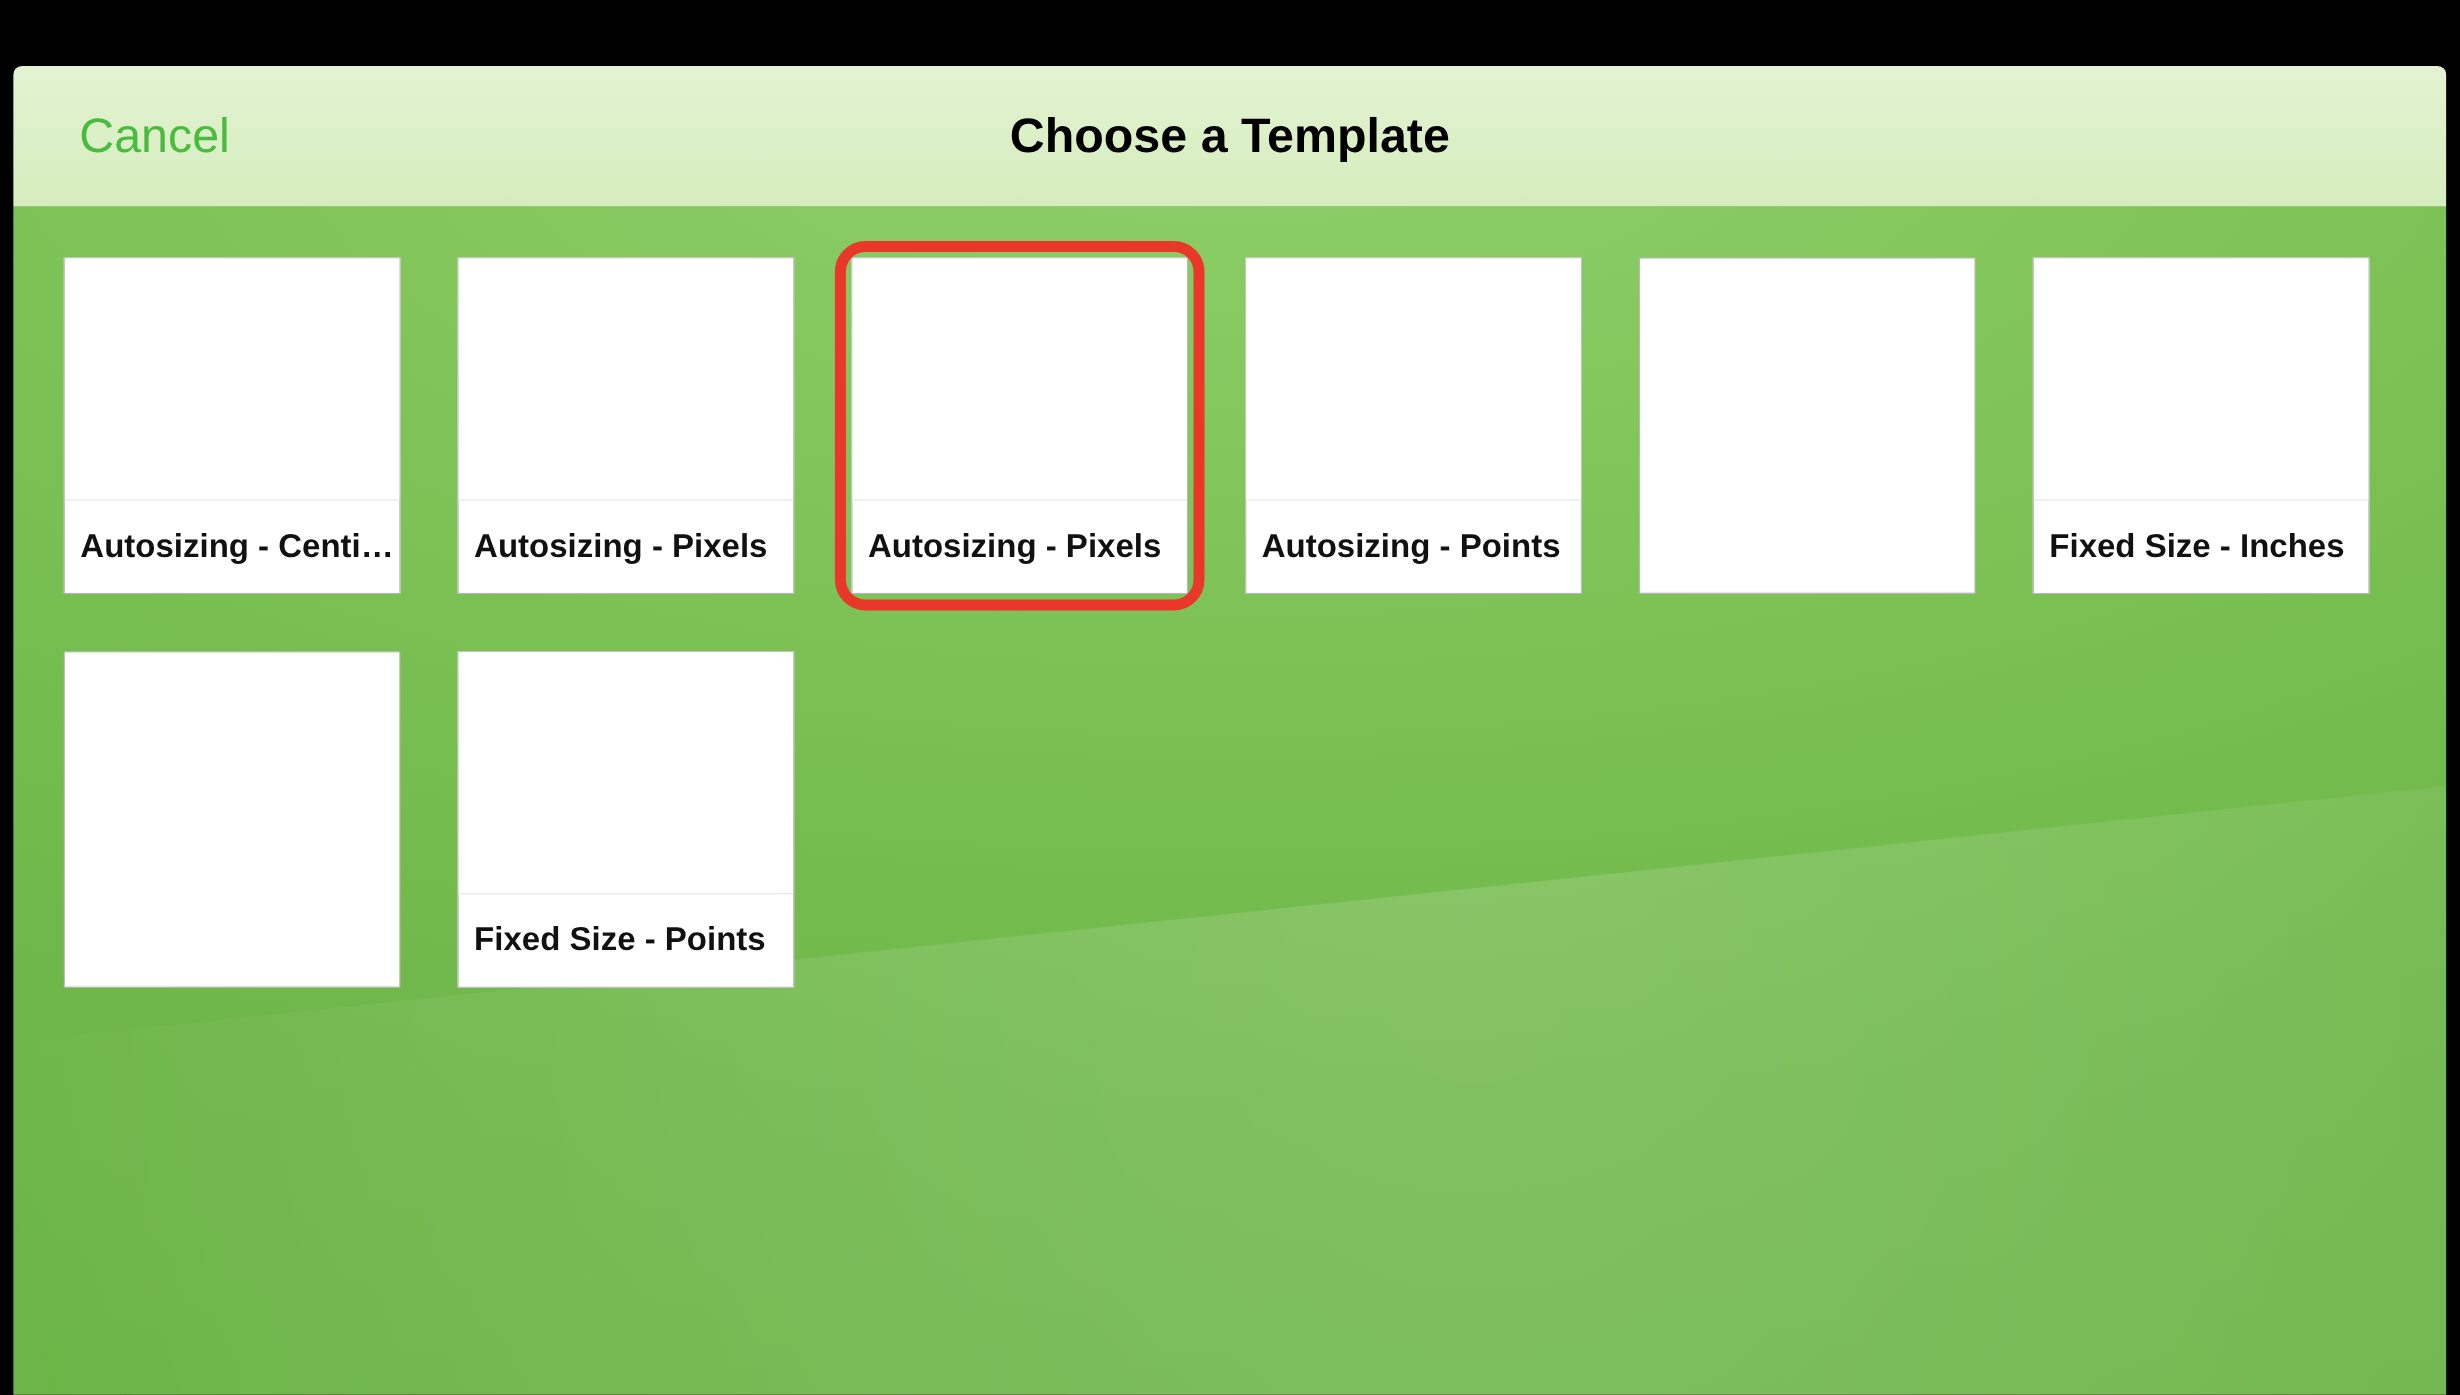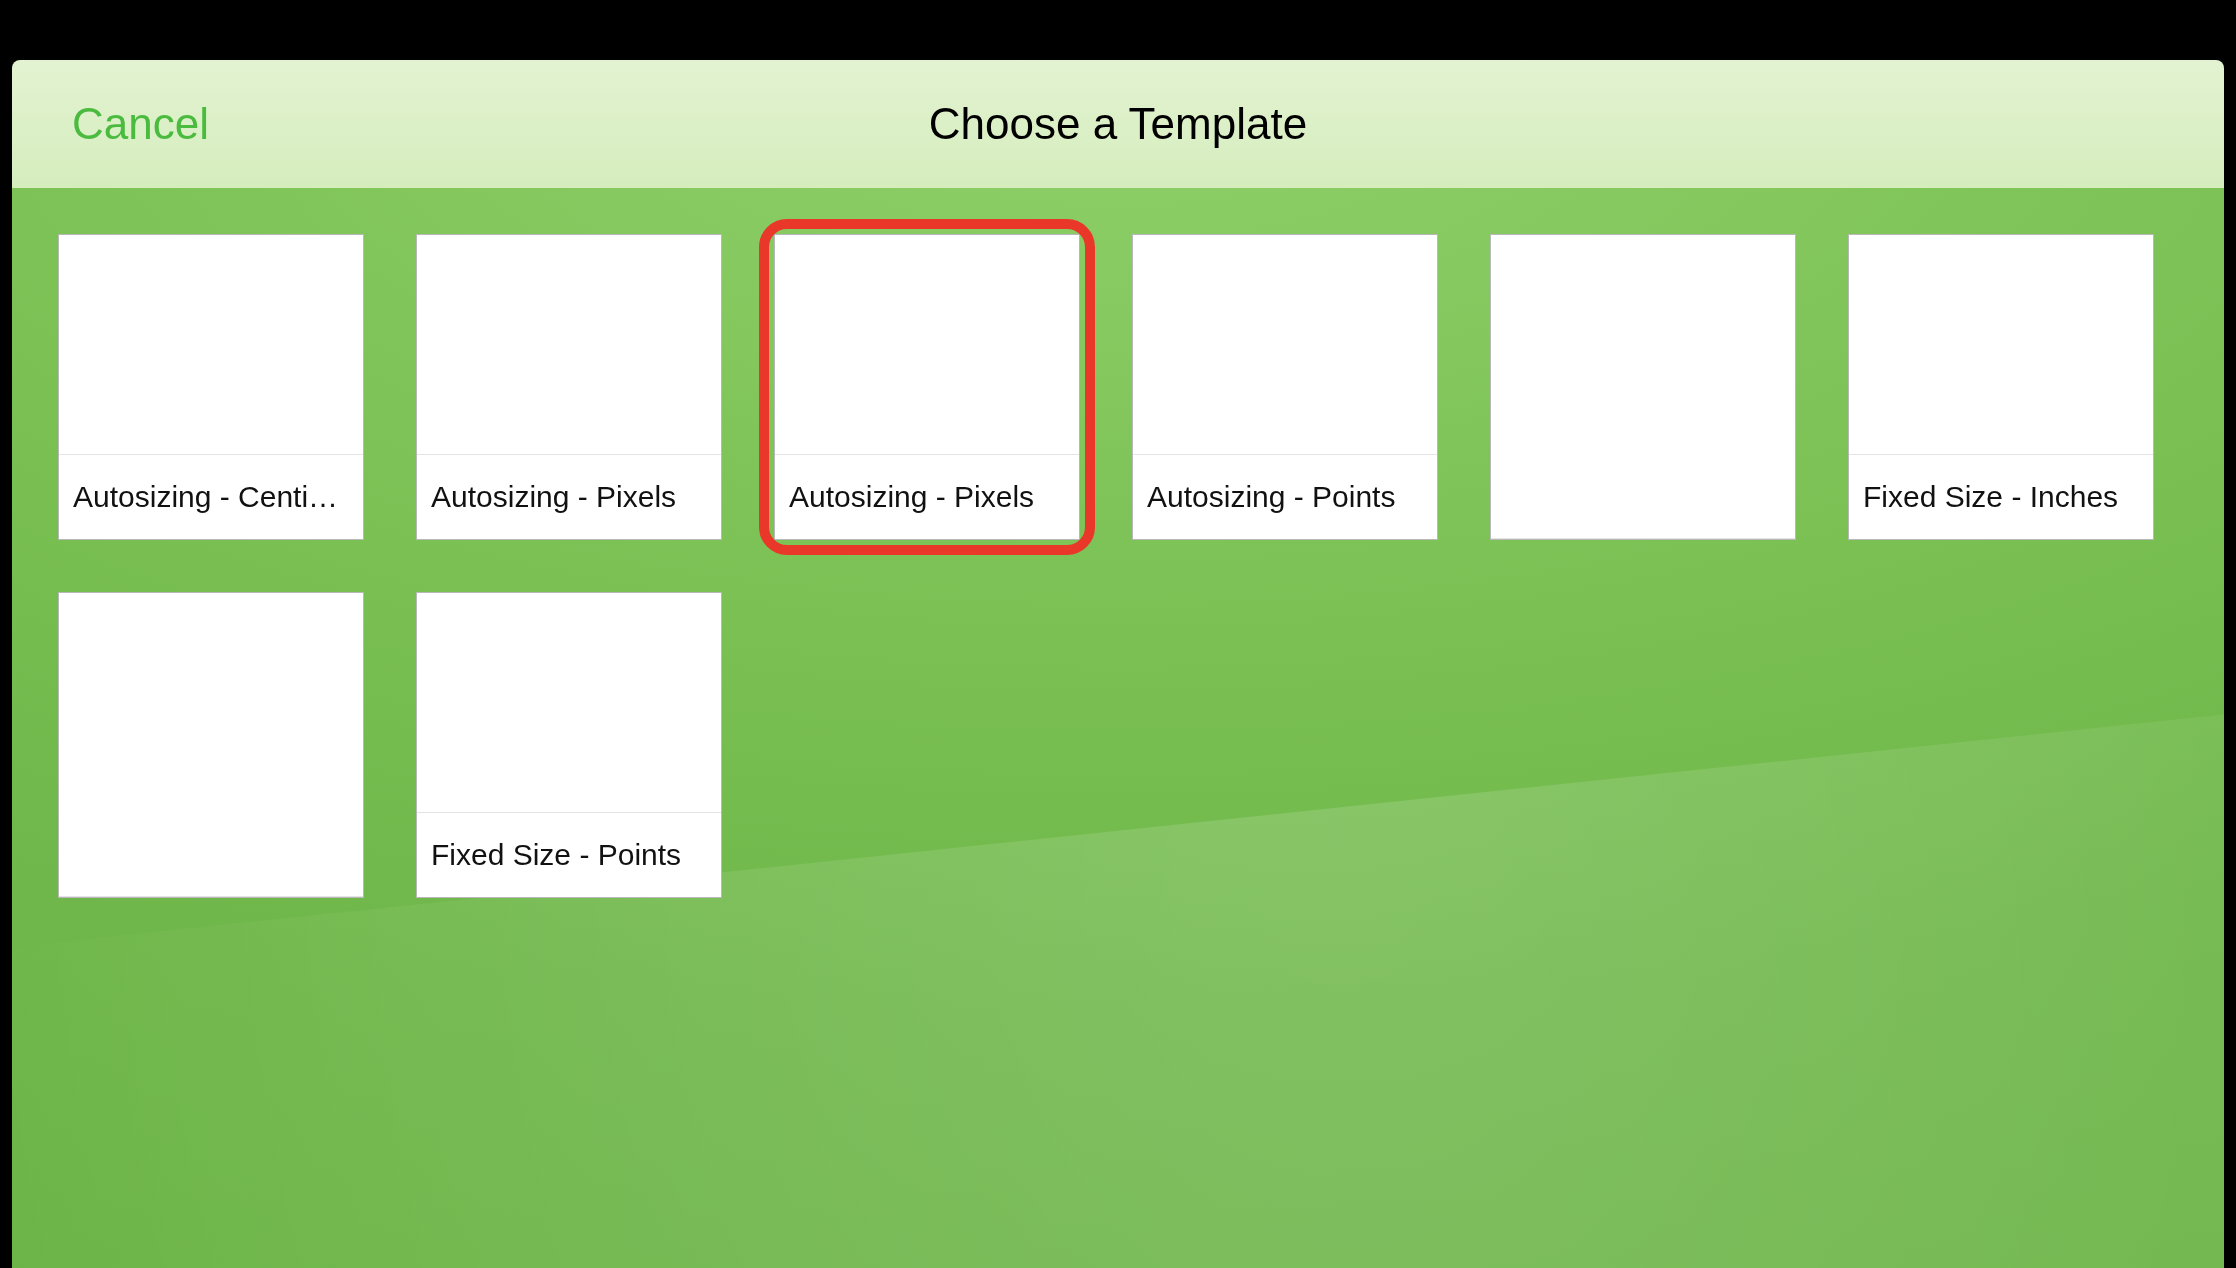--- a/index.html
+++ b/index.html
@@ -45,21 +45,21 @@
     font-size: 44px;
     font-weight: 400;
     cursor: pointer;
     user-select: none;
   }
   .title {
     width: 100%;
     text-align: center;
     color: #000;
     font-size: 44px;
-    font-weight: 400;
+    font-weight: 700;
   }
   .content {
     flex: 1 1 auto;
     background: radial-gradient(ellipse 140% 120% at 50% -10%, #8fd06a 0%, #7bc154 40%, #6fb74a 70%, #6bb446 100%);
     position: relative;
     overflow: hidden;
   }
   
   .content::before {
     content: "";
@@ -82,20 +82,21 @@
   }
   .card {
     width: 306px;
     height: 306px;
     background: #fff;
     border: 1px solid #b8b8b8;
     display: flex;
     flex-direction: column;
     cursor: pointer;
     position: relative;
+    font-weight: bold;
   }
   .card .preview {
     flex: 1 1 auto;
     background: #ffffff;
     border-bottom: 1px solid #e4e4e4;
   }
   .card .label {
     flex: 0 0 84px;
     display: flex;
     align-items: center;

